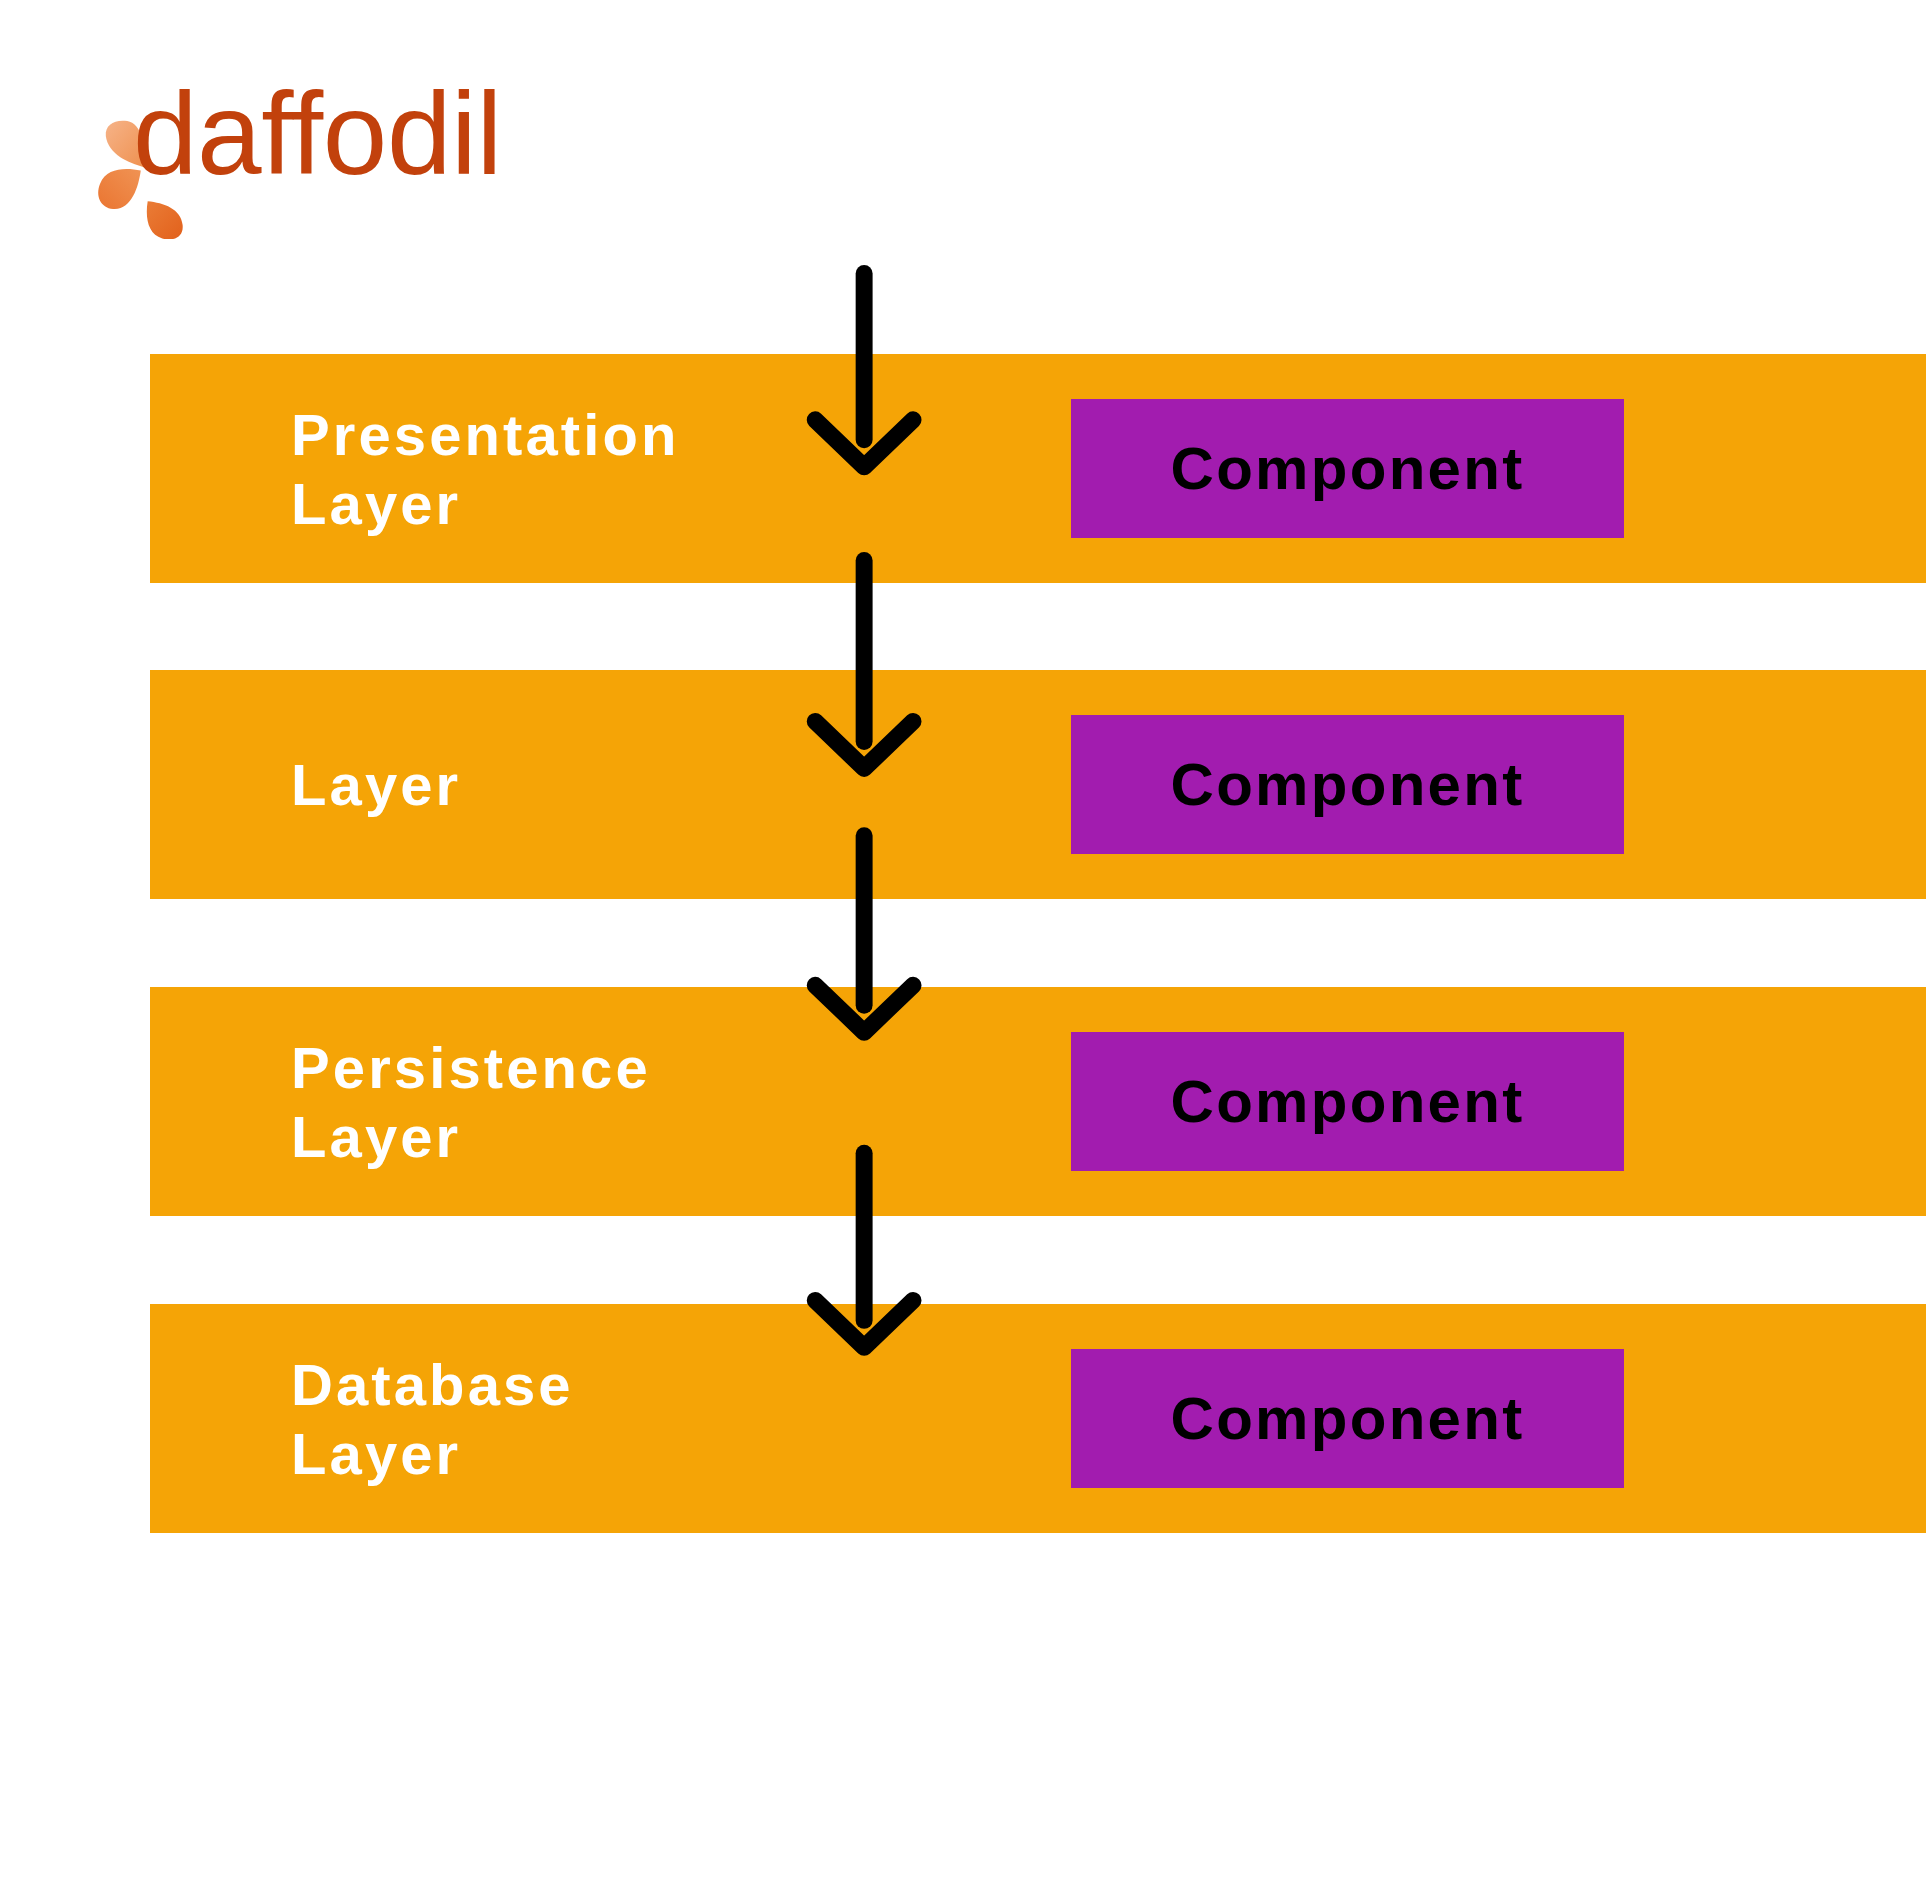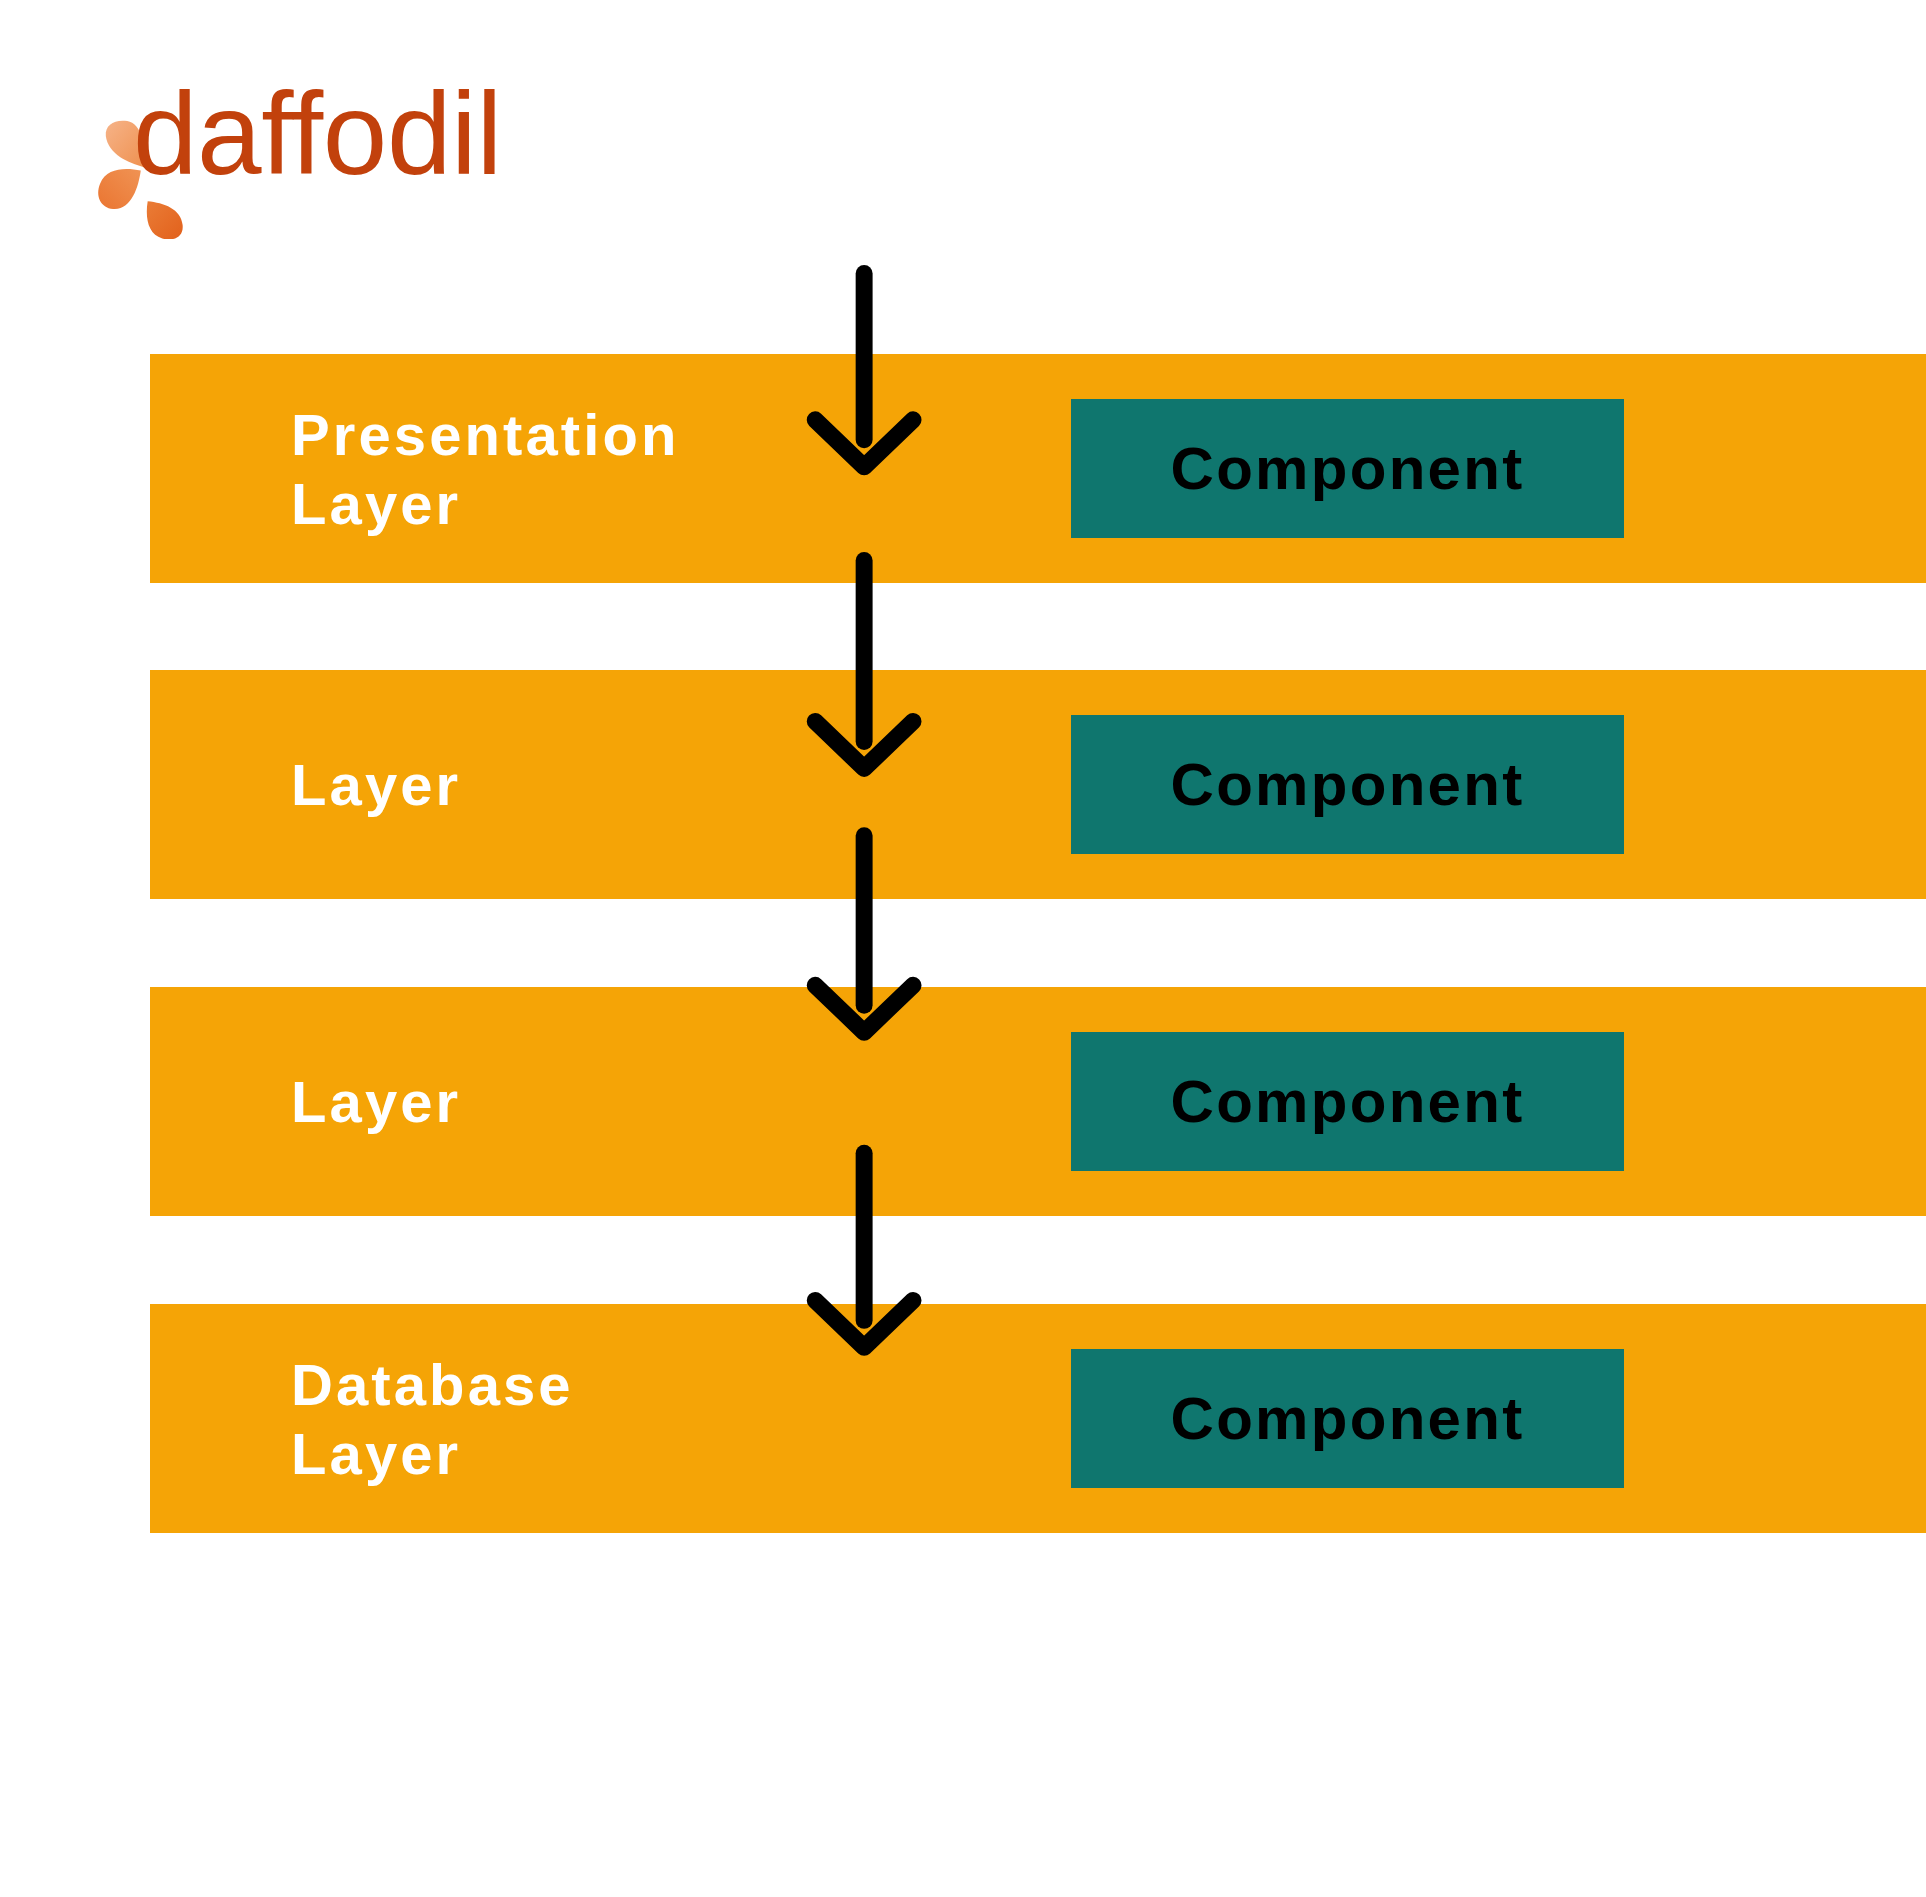--- a/index.html
+++ b/index.html
@@ -33,21 +33,21 @@
 
   .layer-label {
     position: absolute; left: 105px; top: 0; height: 100%;
     display: flex; flex-direction: column; justify-content: center;
     color: #ffffff; font-weight: 700; font-size: 58px;
     line-height: 69px; letter-spacing: 3.1px; white-space: nowrap; margin-left: 36px;
   }
 
   .component-box {
     position: absolute; top: 45px; width: 553px; height: 139px;
-    background: #0f766e;
+    background: #a21caf;
     display: flex; align-items: center; justify-content: center;
   }
   .component-box.c0 { left: 921px; }
   .component-label {
     color: #000000; font-weight: 700; font-size: 60px; letter-spacing: 2.3px;
     white-space: nowrap;
   }
 
   
   .arrows-overlay {
@@ -103,20 +103,21 @@
       <span>Layer</span>
     </div>
     <div class="component-box c0">
       <span class="component-label">Component</span>
     </div>
 
   </div>
 
   <div class="layer-bar l2">
     <div class="layer-label">
+      <span>Persistence</span>
       <span>Layer</span>
     </div>
     <div class="component-box c0">
       <span class="component-label">Component</span>
     </div>
 
   </div>
 
   <div class="layer-bar l3">
     <div class="layer-label">

